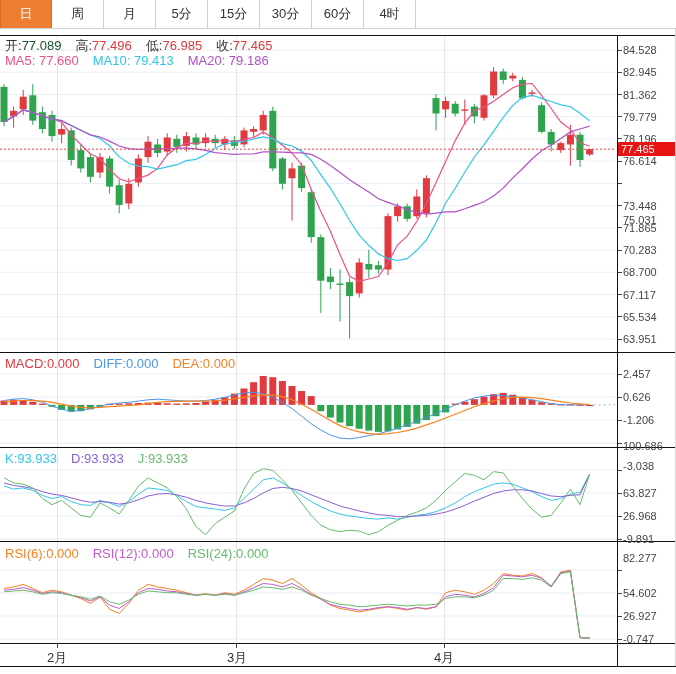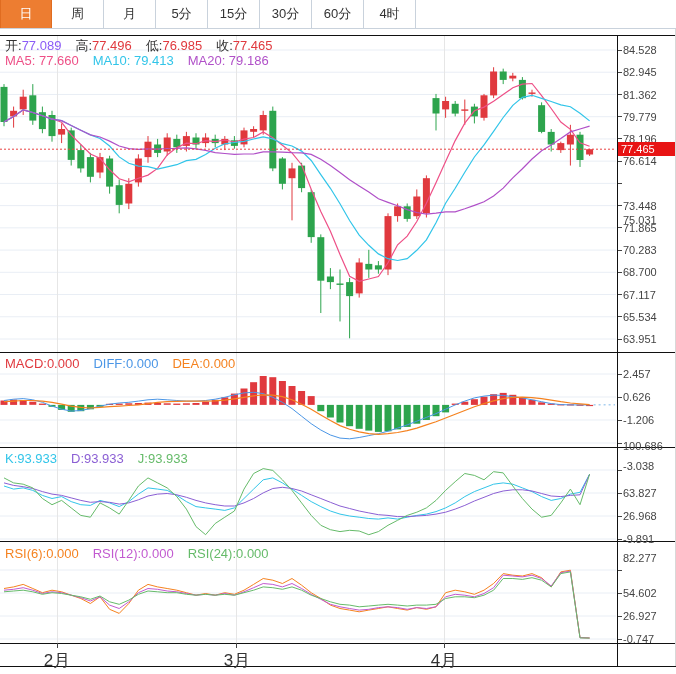--- a/index.html
+++ b/index.html
@@ -8,21 +8,21 @@
   .tab{width:52px;height:28px;box-sizing:border-box;border-right:1px solid #c9d2dc;display:flex;align-items:center;justify-content:center;font-size:13px;color:#333;cursor:pointer}
   .tab:first-child{border-left:1px solid #c9d2dc}
   .tab.selected{background:#ed7d31;color:#fff;border-color:#e06c20}
   #chart{position:absolute;top:0;left:0;z-index:1}
   .legend{position:absolute;display:flex;gap:14px;font-size:13px;white-space:nowrap;z-index:4;pointer-events:none}
   .legend span{letter-spacing:0}
   .lg-dark{color:#333}
   .yaxis-label{position:absolute;left:623px;width:60px;font-size:11px;color:#444;z-index:3;line-height:12px}
   .ytick{position:absolute;left:618px;width:4px;height:1px;background:#444;z-index:3}
   .price-tag{position:absolute;left:618px;width:57px;height:14px;background:#e81414;color:#fff;font-size:11px;line-height:14px;padding-left:3px;box-sizing:border-box;z-index:4}
-  .time-label{position:absolute;top:649px;width:32px;text-align:center;font-size:17px;color:#333;z-index:3}
+  .time-label{position:absolute;top:649px;width:32px;text-align:center;font-size:13px;color:#333;z-index:3}
   .panel-hit{position:absolute;left:0;width:617px;z-index:6;background:transparent}
 </style>
 </head>
 <body>
 
 <svg id="chart" width="676" height="674" xmlns="http://www.w3.org/2000/svg">
     <line x1="0" y1="50" x2="616" y2="50" stroke="#e9eef5" stroke-width="1"></line>
     <line x1="0" y1="72.23292997035543" x2="616" y2="72.23292997035543" stroke="#e9eef5" stroke-width="1"></line>
     <line x1="0" y1="94.46585994071064" x2="616" y2="94.46585994071064" stroke="#e9eef5" stroke-width="1"></line>
     <line x1="0" y1="116.69878991106587" x2="616" y2="116.69878991106587" stroke="#e9eef5" stroke-width="1"></line>
@@ -284,21 +284,21 @@
     </div>
   <div class="tab">
       <span>60分</span>
     </div>
   <div class="tab">
       <span>4时</span>
     </div>
 </div>
 
 <div class="legend" style="top:37px;left:5px">
-  <span><span class="lg-dark">开:</span><span style="color: #8b5cf6;">77.089</span></span>
+  <span><span class="lg-dark">开:</span><span style="color: #14532d;">77.089</span></span>
   <span><span class="lg-dark">高:</span><span style="color: rgb(224, 57, 62);">77.496</span></span>
   <span><span class="lg-dark">低:</span><span style="color: rgb(224, 57, 62);">76.985</span></span>
   <span><span class="lg-dark">收:</span><span style="color: rgb(224, 57, 62);">77.465</span></span>
 </div>
 
 <div class="legend" style="top:53px;left:5px">
   <span style="color: rgb(238, 80, 135);">MA5: 77.660</span>
   <span style="color: rgb(50, 197, 233);">MA10: 79.413</span>
   <span style="color: rgb(176, 80, 200);">MA20: 79.186</span>
 </div>

